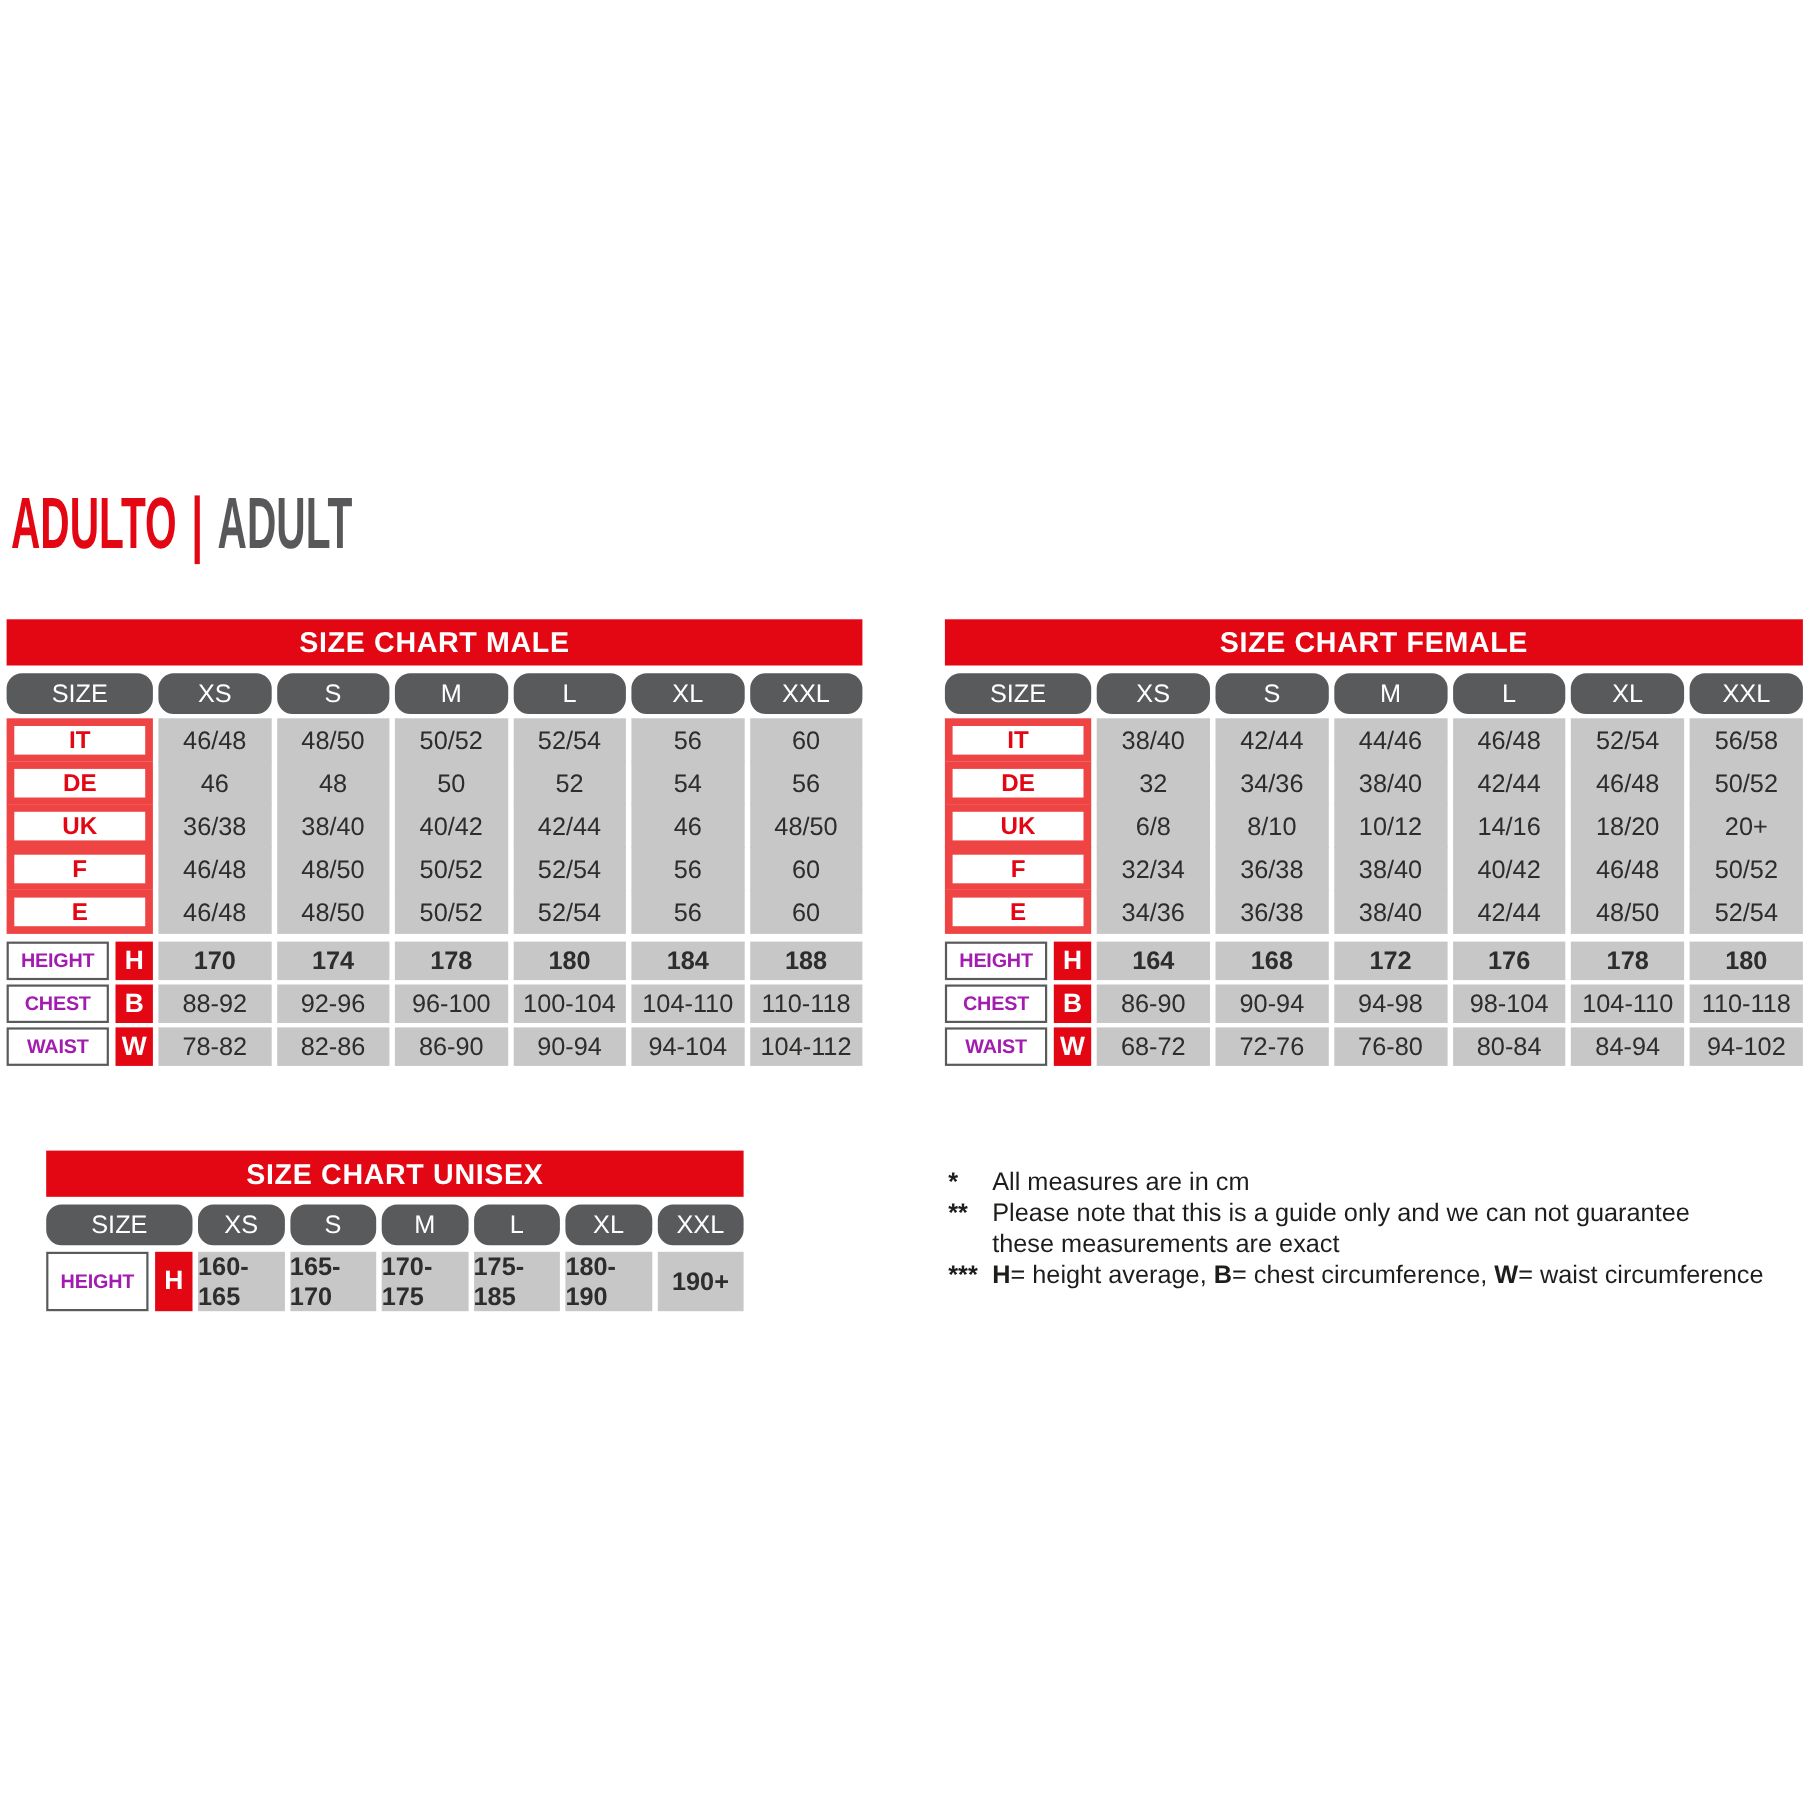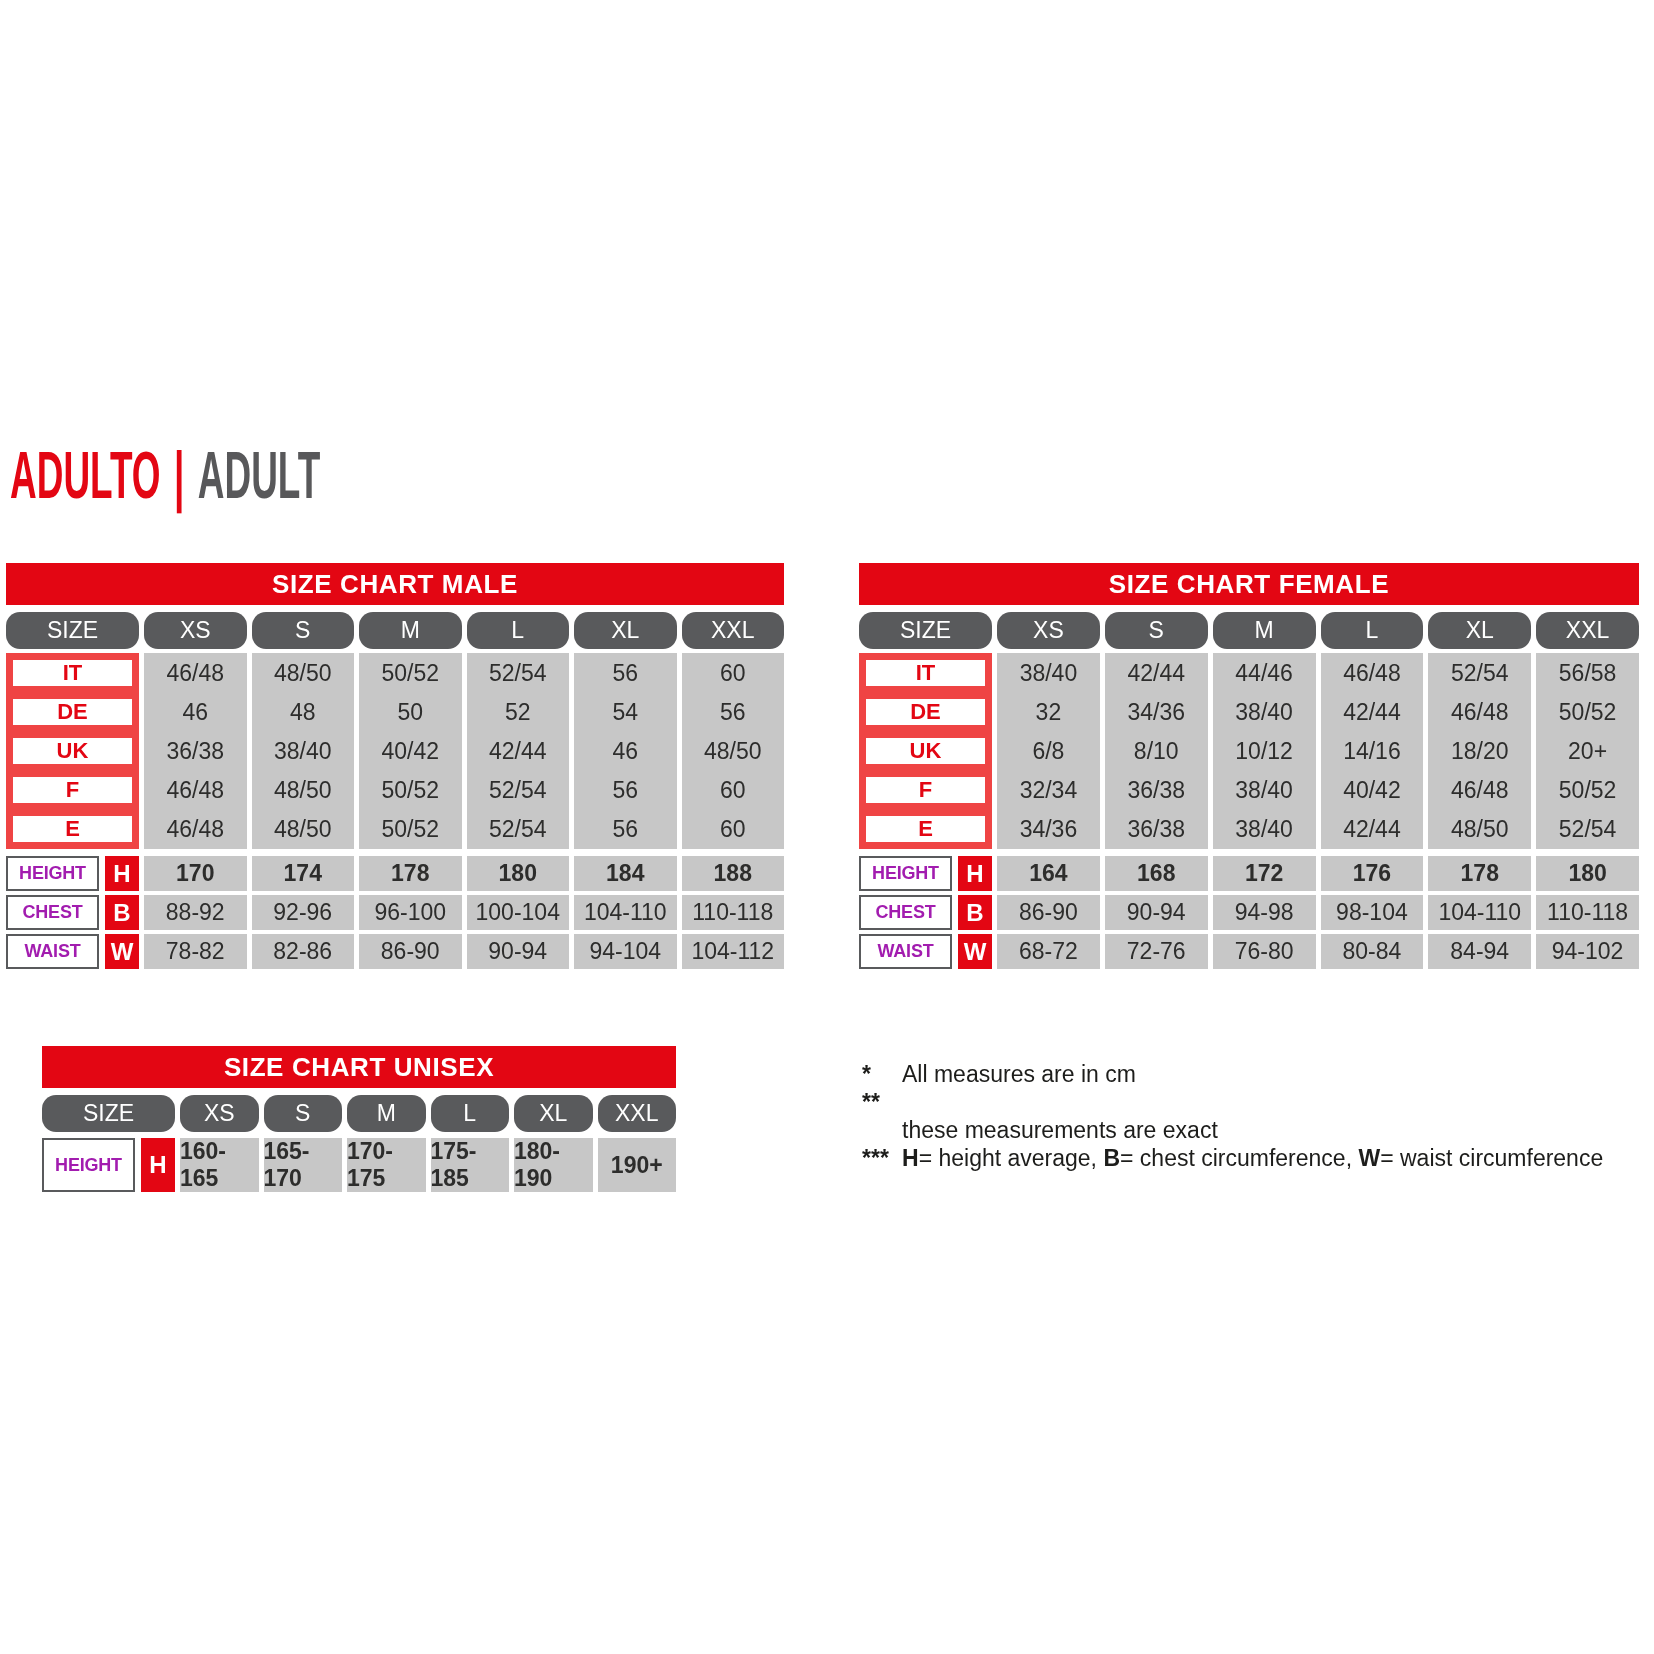--- a/index.html
+++ b/index.html
@@ -294,21 +294,21 @@
       </div>
     </section>
 
   <div class="notes" id="notes">
       <div class="note">
         <span class="marker">*</span>
         <span class="note-text"><span>All measures are in cm</span></span>
       </div>
       <div class="note">
         <span class="marker">**</span>
-        <span class="note-text"><br><span>these measurements are exact</span></span>
+        <span class="note-text"><span>Please note that this is a guide only and we can not guarantee</span><br><span>these measurements are exact</span></span>
       </div>
       <div class="note">
         <span class="marker">***</span>
         <span class="note-text"><b>H</b><span>= height average, </span><b>B</b><span>= chest circumference, </span><b>W</b><span>= waist circumference</span></span>
       </div>
     </div>
 
 </div>
 
 </body></html>

